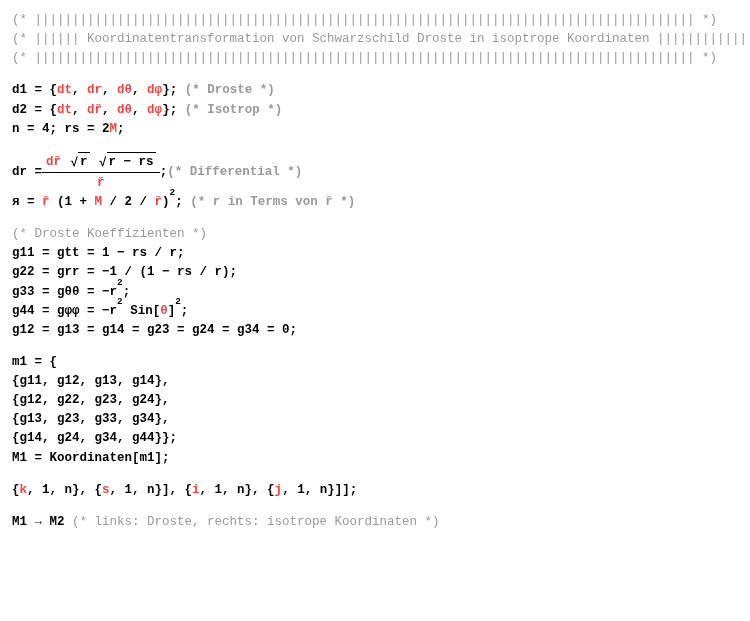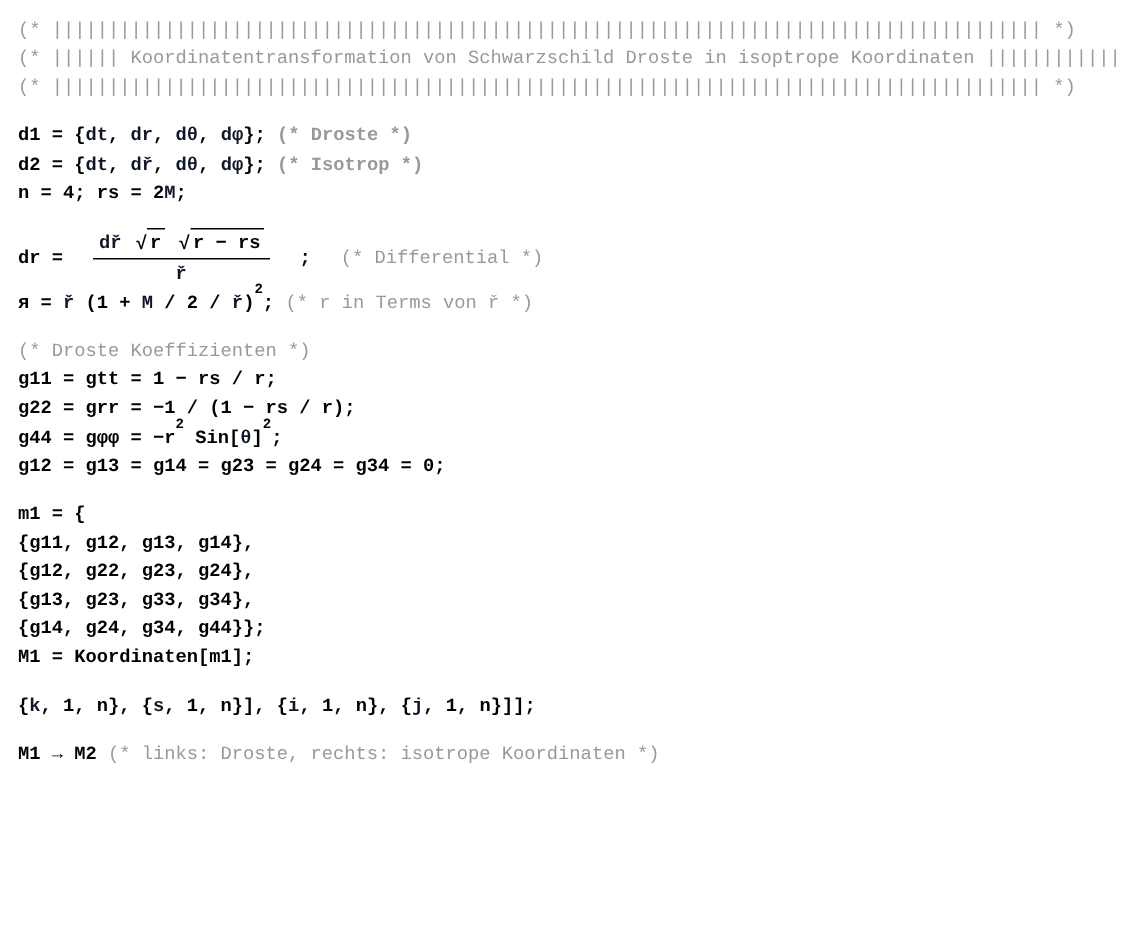--- a/index.html
+++ b/index.html
@@ -9,21 +9,21 @@
     font-size: 12.5px;
     line-height: 1.45;
     color: #000;
     background: #fff;
     width: 750px;
     box-sizing: border-box;
   }
   .line { white-space: nowrap; margin: 1px 0; }
   .comment { color: #999999; }
   .bold { font-weight: bold; }
-  .blue { color: #0f172a; }
+  .blue { color: #ef4444; }
   .block { margin-bottom: 14px; }
   .frac {
     display: inline-block;
     vertical-align: middle;
     text-align: center;
     font-weight: bold;
   }
   .frac .num {
     display: block;
     border-bottom: 1px solid #000;
@@ -69,43 +69,46 @@
   <div class="line bold">
     <span>d2 = {</span><span class="blue">dt</span><span>, </span><span class="blue">dř</span><span>, </span><span class="blue">dθ</span><span>, </span><span class="blue">dφ</span><span>};</span>
     <span class="comment" style="font-weight:bold"> <span>(* Isotrop *)</span></span>
   </div>
   <div class="line bold">
     <span>n = 4;  rs = 2</span><span class="blue">M</span><span>;</span>
   </div>
 </div>
 
 <div class="block">
-  <div class="line bold" style="display:flex;align-items:center;gap:20px">
+  <div class="line bold" style="display:flex;align-items:center;gap:0">
     <span>dr = </span>
     <span class="frac">
       <span class="num">
         <span class="blue">dř</span>
         <span class="sqrt"><span class="rad">r</span></span>
         <span class="sqrt"><span class="rad">r − rs</span></span>
       </span>
       <span class="den blue">ř</span>
     </span>
     <span> ;</span>
-    <span class="comment" style="font-weight:normal">(* Differential *)</span>
+    <span class="comment" style="font-weight:bold">(* Differential *)</span>
   </div>
   <div class="line bold tight">
     <span>я = </span><span class="blue">ř</span><span> (1 + </span><span class="blue">M</span><span> / 2 / </span><span class="blue">ř</span><span>)</span><sup>2</sup><span>;</span>
-    <span class="comment" style="font-weight:normal"> <span>(* r in Terms von ř *)</span></span>
+    <span class="comment" style="font-weight:bold"> <span>(* r in Terms von ř *)</span></span>
   </div>
 </div>
 
 <div class="block">
   <div class="line comment">(* Droste Koeffizienten *)</div>
   <div class="line bold">g11 = gtt = 1 − rs / r;</div>
   <div class="line bold">g22 = grr = −1 / (1 − rs / r);</div>
+  <div class="line bold tight">
+    <span>g33 = gθθ = −r</span><sup>2</sup><span>;</span>
+  </div>
   <div class="line bold tight">
     <span>g44 = gφφ = −r</span><sup>2</sup><span> Sin[</span><span class="blue">θ</span><span>]</span><sup>2</sup><span>;</span>
   </div>
   <div class="line bold">g12 = g13 = g14 = g23 = g24 = g34 = 0;</div>
 </div>
 
 <div class="block">
   <div class="line bold">m1 = {</div>
   <div class="line bold">    {g11, g12, g13, g14},</div>
   <div class="line bold">    {g12, g22, g23, g24},</div>

